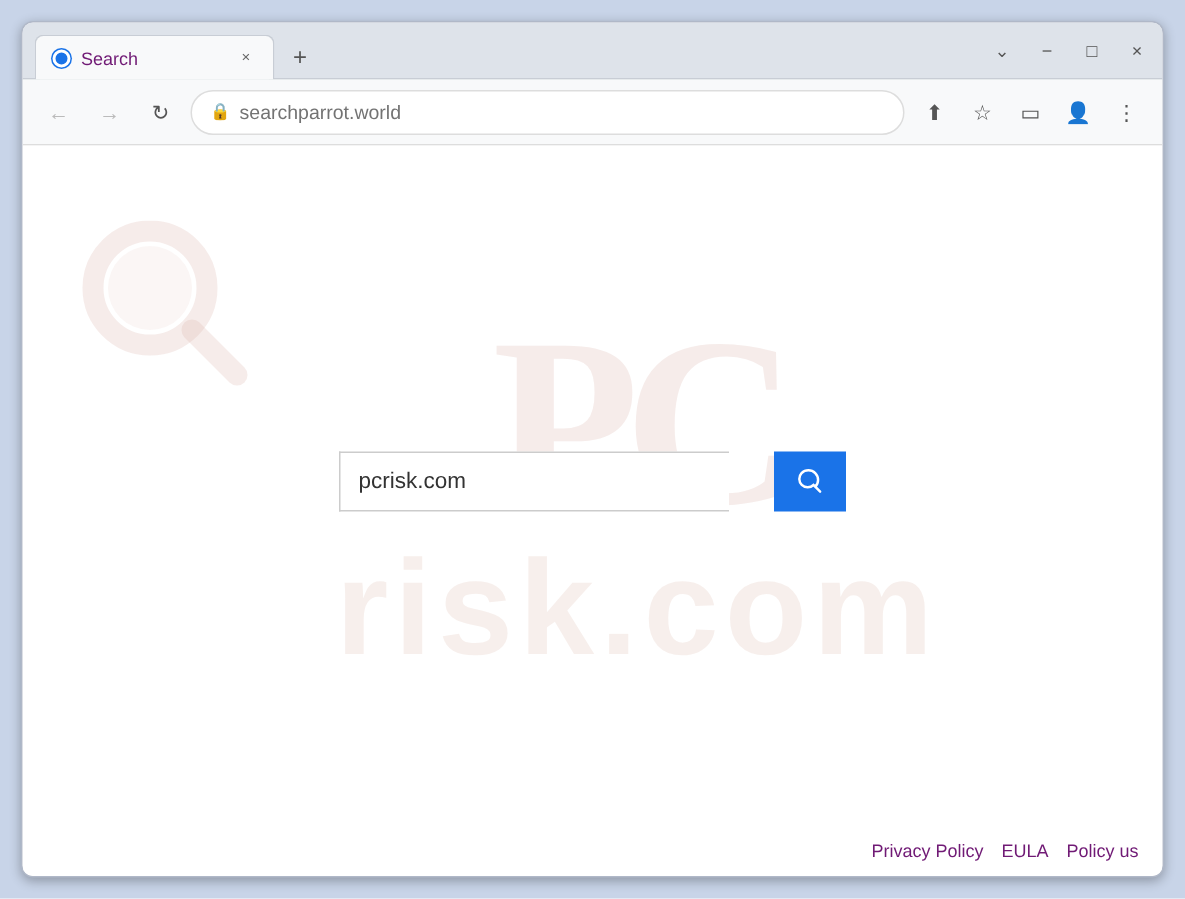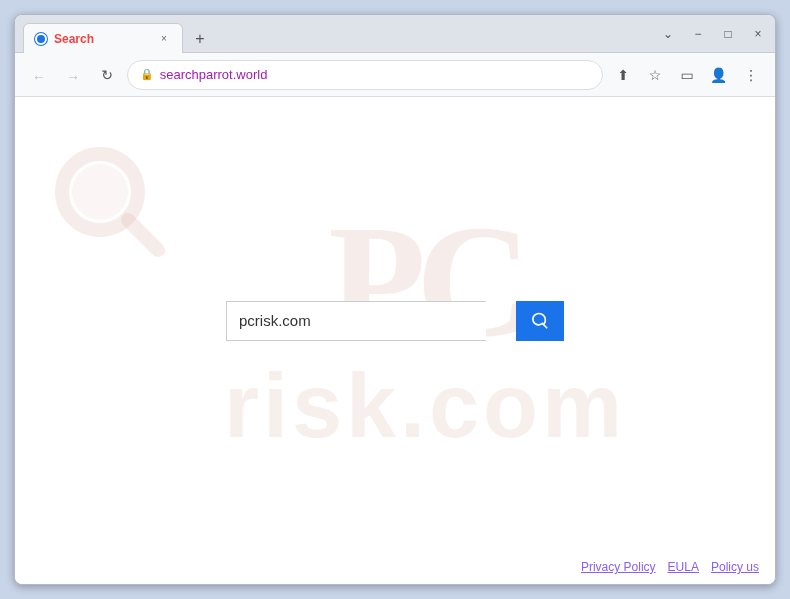--- a/index.html
+++ b/index.html
@@ -66,25 +66,24 @@
     }
     .tab-favicon::after {
       content: '';
       width: 8px;
       height: 8px;
       border-radius: 50%;
       border: 2px solid white;
     }
     .tab-title {
       font-size: 12px;
-      color: #ef4444;
+      color: #701a75;
       flex: 1;
       overflow: hidden;
       white-space: nowrap;
-      font-weight: bold;
     }
     .tab-close {
       width: 16px;
       height: 16px;
       border-radius: 50%;
       display: flex;
       align-items: center;
       justify-content: center;
       font-size: 10px;
       color: #666;
@@ -152,21 +151,21 @@
       align-items: center;
       padding: 0 12px;
       gap: 6px;
     }
     .lock-icon {
       font-size: 11px;
       color: #555;
     }
     .address-text {
       font-size: 13px;
-      color: #a21caf;
+      color: #737373;
       flex: 1;
     }
     .nav-actions {
       display: flex;
       align-items: center;
       gap: 4px;
     }
 
     
     .page-content {
@@ -254,22 +253,21 @@
     .page-footer {
       position: absolute;
       bottom: 10px;
       right: 16px;
       display: flex;
       gap: 12px;
       z-index: 2;
     }
     .footer-link {
       font-size: 12px;
-      color: #8b5cf6;
-      text-decoration: underline;
+      color: #701a75;
       cursor: pointer;
     }
   </style>
 </head>
 <body>
 
 <div class="browser-window">
 
   <div class="title-bar">
     <div class="tab-area">

